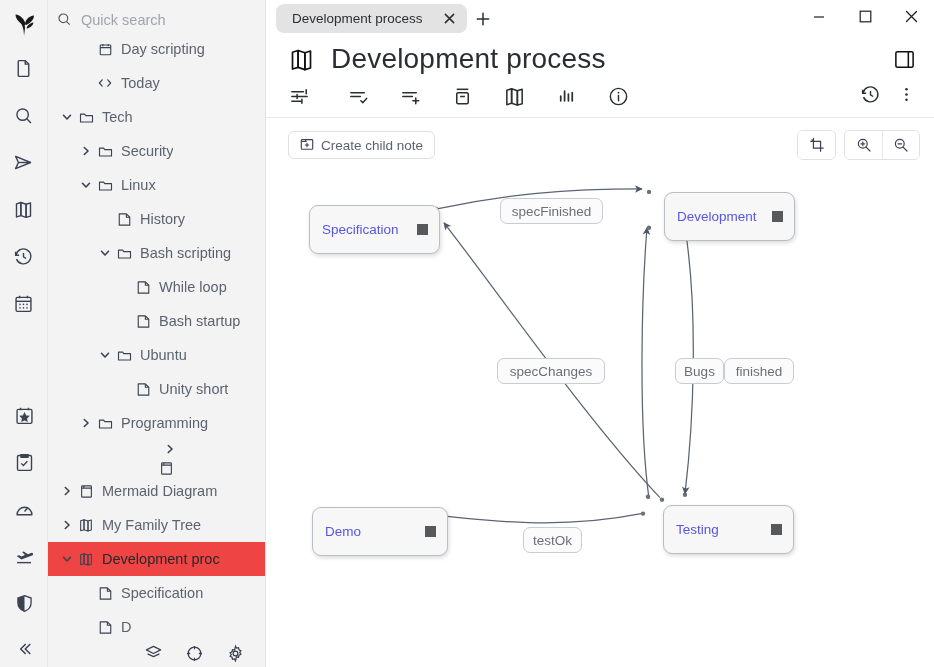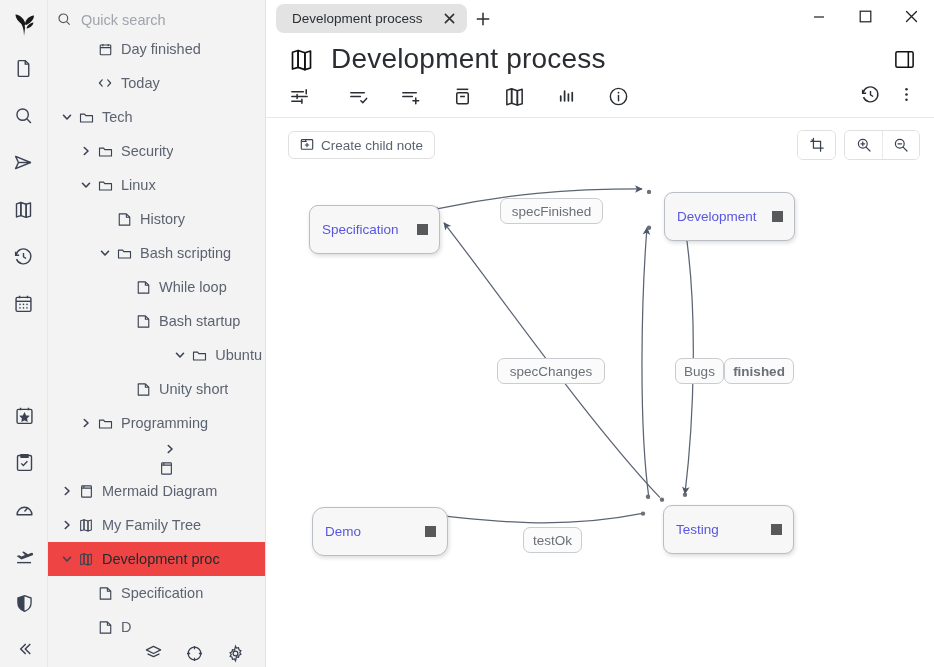--- a/index.html
+++ b/index.html
@@ -231,21 +231,21 @@
     </div>
     <div class="tree" id="tree">
         <div class="tree-item" style="padding-left: 29px;">
           <span class="tw"></span>
           <span class="ti">
             <svg width="15" height="15" viewBox="0 0 20 20" fill="none" stroke="#3b4252" stroke-width="1.5">
               <rect x="3" y="4" width="14" height="13" rx="1"></rect>
               <path d="M3 7.5h14M6.5 2.5v3M13.5 2.5v3"></path>
             </svg>
           </span>
-          <span class="tl">Day finished</span>
+          <span class="tl">Day scripting</span>
         </div>
         <div class="tree-item" style="padding-left: 29px; align-items: center;">
           <span class="tw"></span>
           <span class="ti">
             <svg width="16" height="16" viewBox="0 0 20 20" fill="none" stroke="#3b4252" stroke-width="1.5" stroke-linecap="round" stroke-linejoin="round">
               <path d="M6.5 6L3 10l3.5 4M13.5 6L17 10l-3.5 4"></path>
             </svg>
           </span>
           <span class="tl">Today</span>
         </div>
@@ -324,21 +324,21 @@
         <div class="tree-item" style="padding-left: 67px;">
           <span class="tw"></span>
           <span class="ti">
             <svg width="15" height="15" viewBox="0 0 20 20" fill="none" stroke="#3b4252" stroke-width="1.5" stroke-linejoin="round">
               <path d="M3 2.5h9.5L17 7v10.5H3z"></path>
               <path d="M12.5 2.5V7H17"></path>
             </svg>
           </span>
           <span class="tl">Bash startup</span>
         </div>
-        <div class="tree-item" style="padding-left: 48px; justify-content: flex-end;">
+        <div class="tree-item" style="padding-left: 48px;">
           <span class="tw">
             <svg width="12" height="12" viewBox="0 0 12 12" fill="none" stroke="#3b4252" stroke-width="1.6" stroke-linecap="round" stroke-linejoin="round">
               <path d="M2.5 4.3L6 8l3.5-3.7"></path>
             </svg>
           </span>
           <span class="ti">
             <svg width="15" height="15" viewBox="0 0 20 20" fill="none" stroke="#3b4252" stroke-width="1.5" stroke-linejoin="round">
               <path d="M2 5.5h5.5l1.5 2H18v8.5H2z"></path>
             </svg>
           </span>
@@ -663,28 +663,28 @@
             <span class="node-handle"></span>
           </div>
           <div class="node" style="left: 398px; top: 22px; width: 131px; height: 49px;">
             <span class="node-label">Development</span>
             <span class="node-handle"></span>
           </div>
           <div class="node" style="left: 397px; top: 335px; width: 131px; height: 49px;">
             <span class="node-label">Testing</span>
             <span class="node-handle"></span>
           </div>
-          <div class="node" style="left: 46px; top: 337px; width: 136px; height: 49px; border-radius: 12px;">
+          <div class="node" style="left: 46px; top: 337px; width: 136px; height: 49px;">
             <span class="node-label">Demo</span>
             <span class="node-handle"></span>
           </div>
         </div>
       <div id="elabels">
           <div class="elabel" style="left: 234px; top: 28px; width: 103px;">specFinished</div>
           <div class="elabel" style="left: 231px; top: 188px; width: 108px;">specChanges</div>
           <div class="elabel" style="left: 409px; top: 188px; width: 49px;">Bugs</div>
-          <div class="elabel" style="left: 458px; top: 188px; width: 70px; font-weight: bold;">finished</div>
+          <div class="elabel" style="left: 458px; top: 188px; width: 70px;">finished</div>
           <div class="elabel" style="left: 257px; top: 357px; width: 59px;">testOk</div>
         </div>
     </div>
 
   </div>
 </div>
 
 </body></html>

